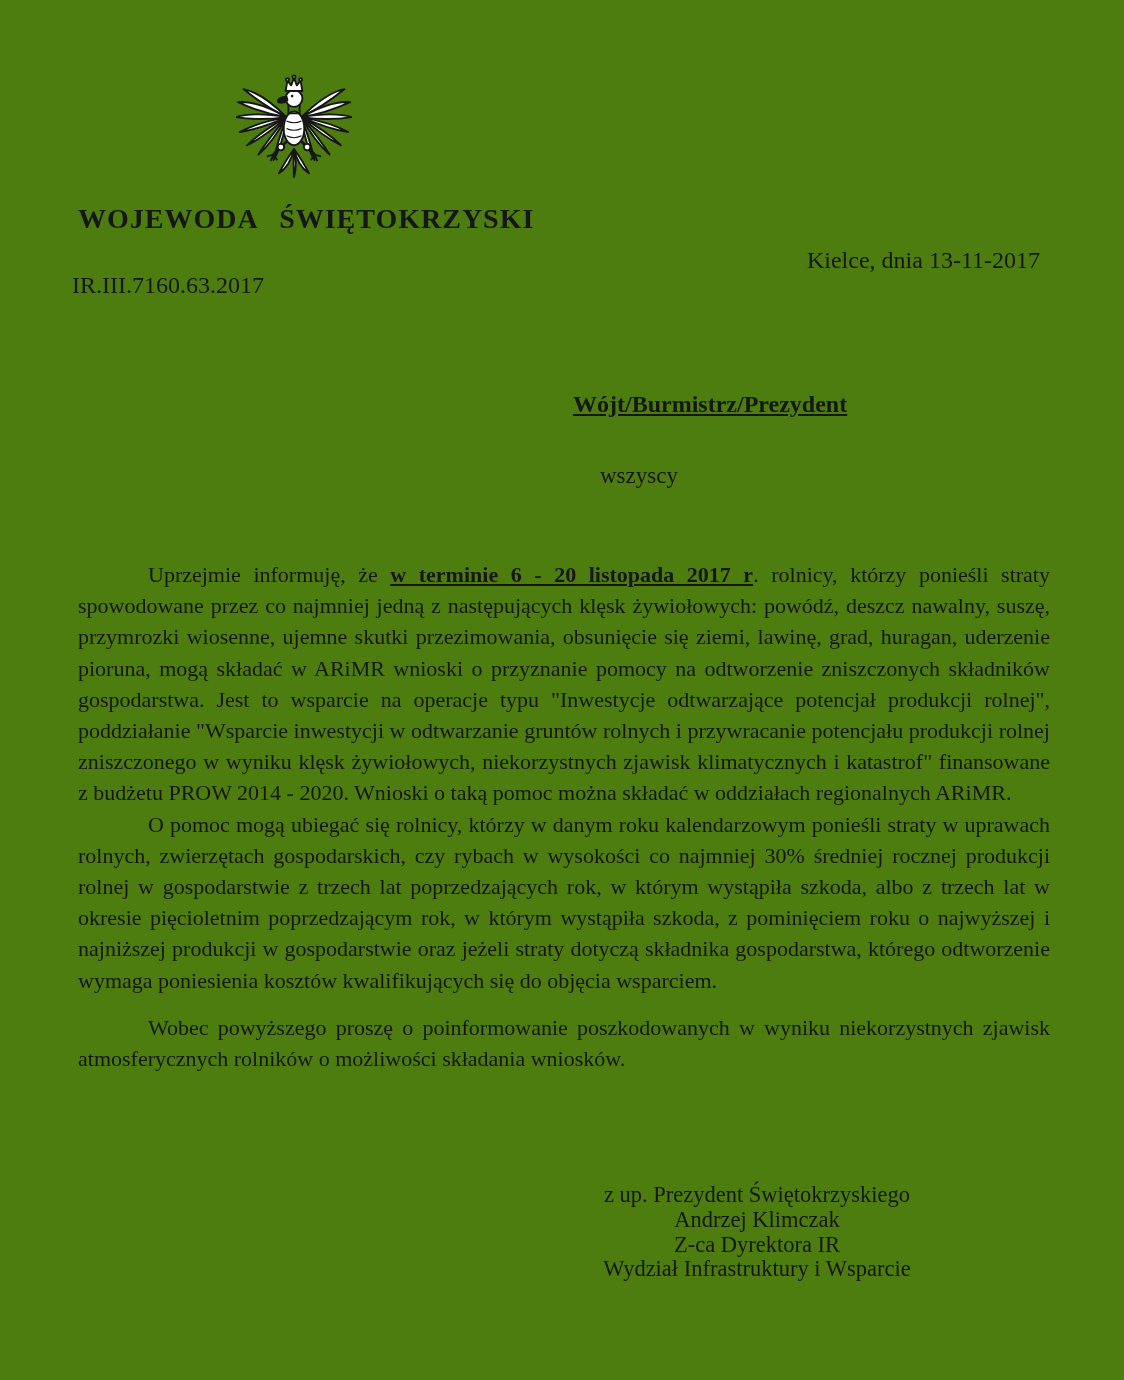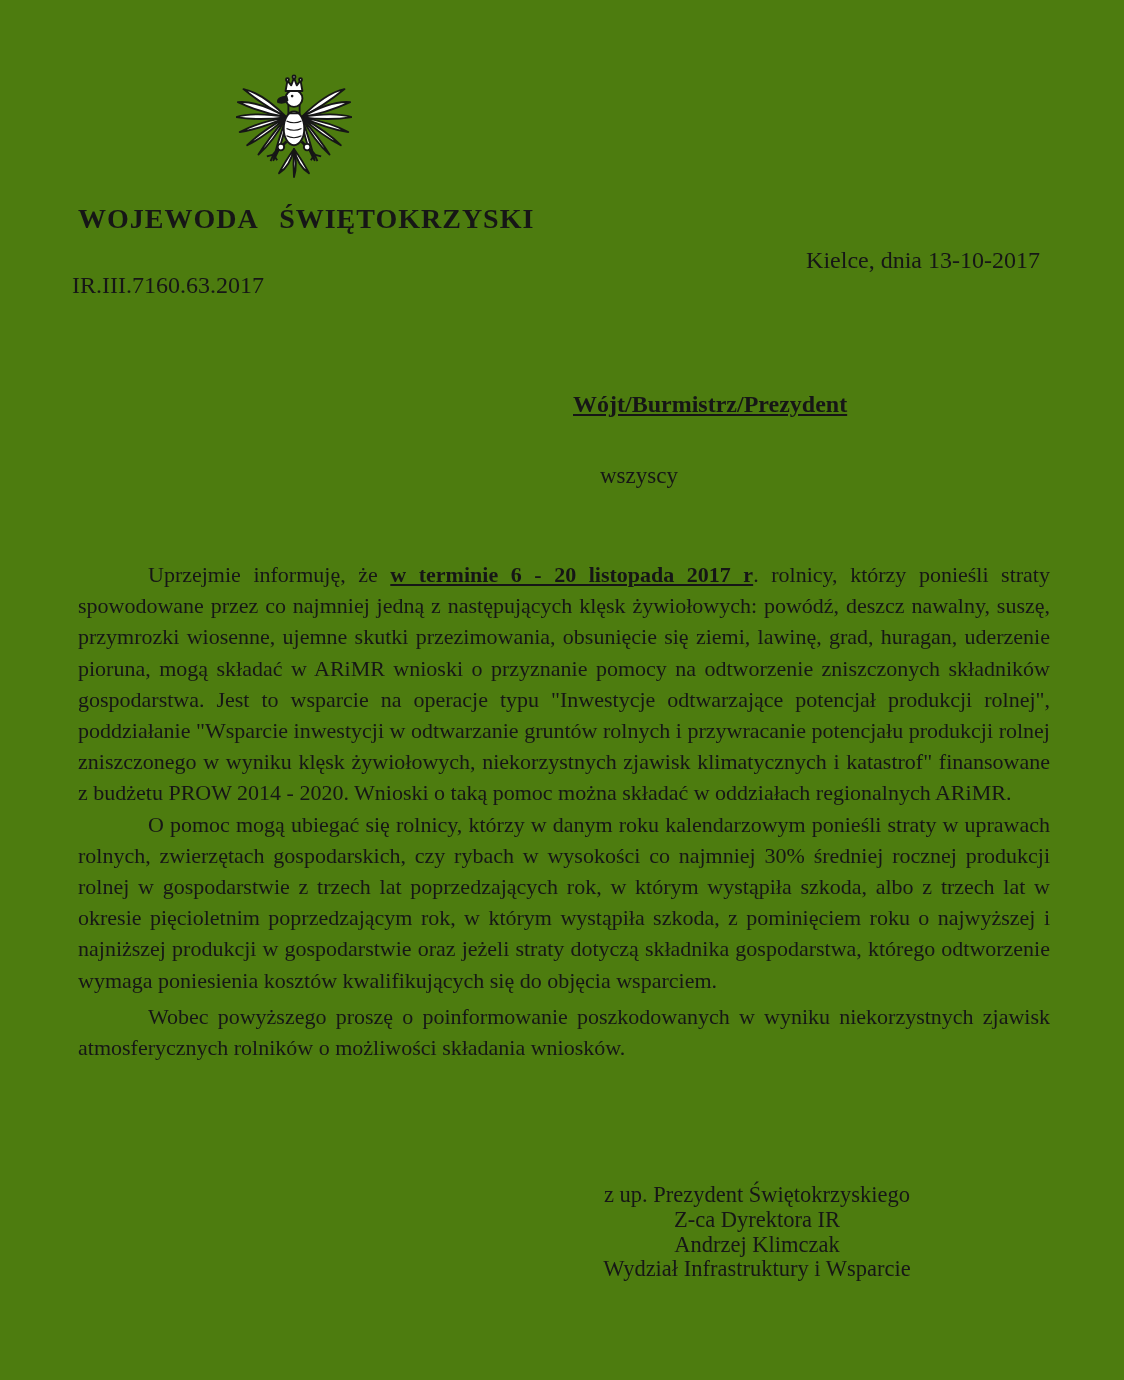--- a/index.html
+++ b/index.html
@@ -33,21 +33,21 @@
   }
   .addressee-all{
     position:absolute;left:600px;top:463px;
     font-size:23px;
   }
   .body-text{
     position:absolute;left:78px;top:559px;width:972px;
     font-size:22px;line-height:31.2px;text-align:justify;
   }
   .body-text p{margin:0;text-indent:70px;}
-  .body-text p.spaced{margin-top:5px;}
+  .body-text p.spaced{margin-top:16px;}
   .emph{font-weight:bold;text-decoration:underline;}
   .signature{
     position:absolute;left:557px;top:1183px;width:400px;
     text-align:center;font-size:22.5px;line-height:24.8px;
   }
 </style>
 </head>
 <body>
 
 <div class="page">
@@ -94,35 +94,35 @@
         <path d="M53,18 L55,7 L59,12 L62,4 L65,12 L69,7 L71,18 Z"></path>
         <circle cx="55" cy="6" r="1.6"></circle>
         <circle cx="62" cy="3" r="1.6"></circle>
         <circle cx="69" cy="6" r="1.6"></circle>
       </g>
     </svg>
   </div>
 
   <div class="sender">WOJEWODA ŚWIĘTOKRZYSKI</div>
 
-  <div class="dateline">Kielce, dnia 13-10-2017</div>
+  <div class="dateline">Kielce, dnia 13-11-2017</div>
 
   <div class="reference">IR.III.7160.63.2017</div>
 
   <div class="addressee">
     <div>Wójt/Burmistrz/Prezydent</div>
   </div>
   <div class="addressee-all">wszyscy</div>
 
   <div class="body-text">
     <p><span>Uprzejmie informuję, że </span><span class="emph">w terminie 6 - 20 listopada 2017 r</span><span>. rolnicy, którzy ponieśli straty spowodowane przez co najmniej jedną z następujących klęsk żywiołowych: powódź, deszcz nawalny, suszę, przymrozki wiosenne, ujemne skutki przezimowania, obsunięcie się ziemi, lawinę, grad, huragan, uderzenie pioruna, mogą składać w ARiMR wnioski o przyznanie pomocy na odtworzenie zniszczonych składników gospodarstwa. Jest to wsparcie na operacje typu "Inwestycje odtwarzające potencjał produkcji rolnej", poddziałanie "Wsparcie inwestycji w odtwarzanie gruntów rolnych i przywracanie potencjału produkcji rolnej zniszczonego w wyniku klęsk żywiołowych, niekorzystnych zjawisk klimatycznych i katastrof" finansowane z budżetu PROW 2014 - 2020. Wnioski o taką pomoc można składać w oddziałach regionalnych ARiMR.</span></p>
     <p>O pomoc mogą ubiegać się rolnicy, którzy w danym roku kalendarzowym ponieśli straty w uprawach rolnych, zwierzętach gospodarskich, czy rybach w wysokości co najmniej 30% średniej rocznej produkcji rolnej w gospodarstwie z trzech lat poprzedzających rok, w którym wystąpiła szkoda, albo z trzech lat w okresie pięcioletnim poprzedzającym rok, w którym wystąpiła szkoda, z pominięciem roku o najwyższej i najniższej produkcji w gospodarstwie oraz jeżeli straty dotyczą składnika gospodarstwa, którego odtworzenie wymaga poniesienia kosztów kwalifikujących się do objęcia wsparciem.</p>
     <p class="spaced">Wobec powyższego proszę o poinformowanie poszkodowanych w wyniku niekorzystnych zjawisk atmosferycznych rolników o możliwości składania wniosków.</p>
   </div>
 
   <div class="signature">
     <div>z up. Prezydent Świętokrzyskiego</div>
+    <div>Andrzej Klimczak</div>
     <div>Z-ca Dyrektora IR</div>
-    <div>Andrzej Klimczak</div>
     <div>Wydział Infrastruktury i Wsparcie</div>
   </div>
 
 </div>
 
 </body></html>

